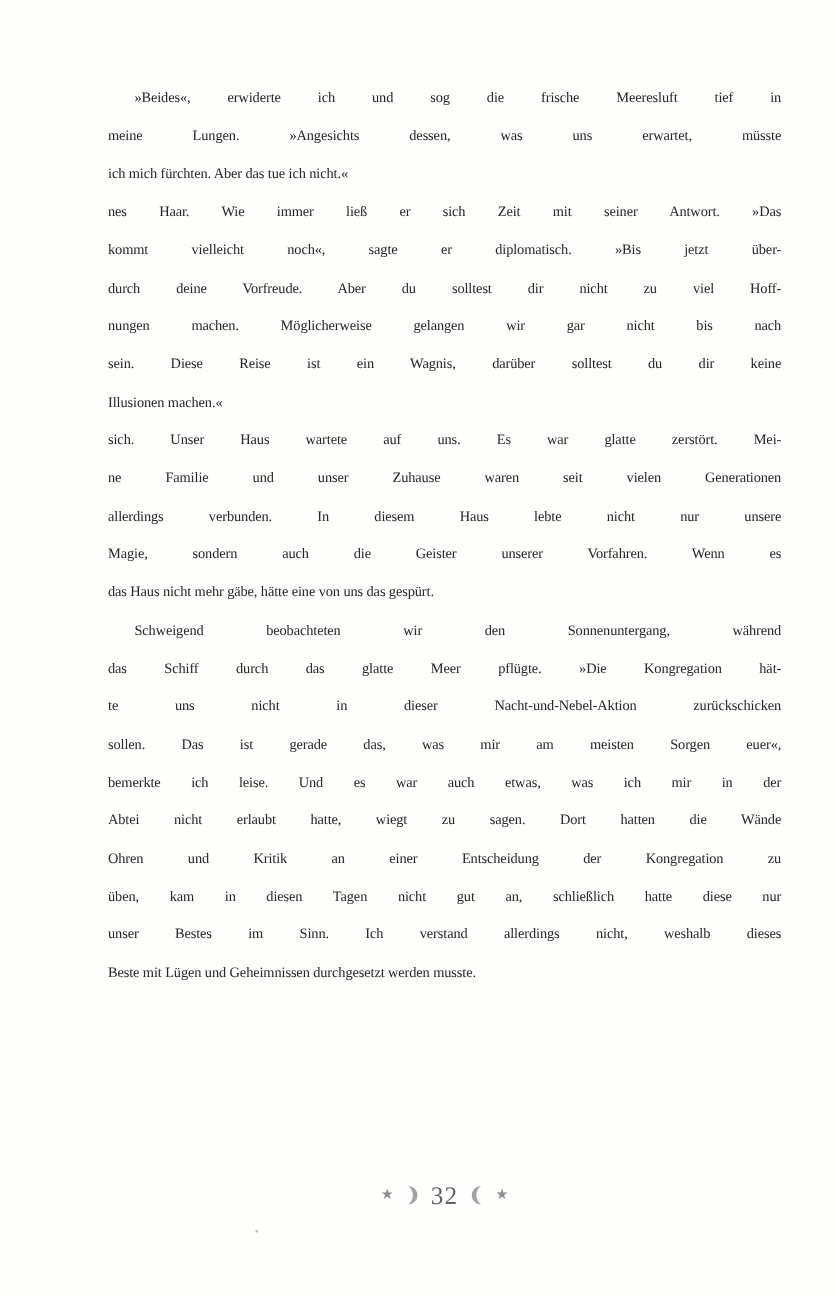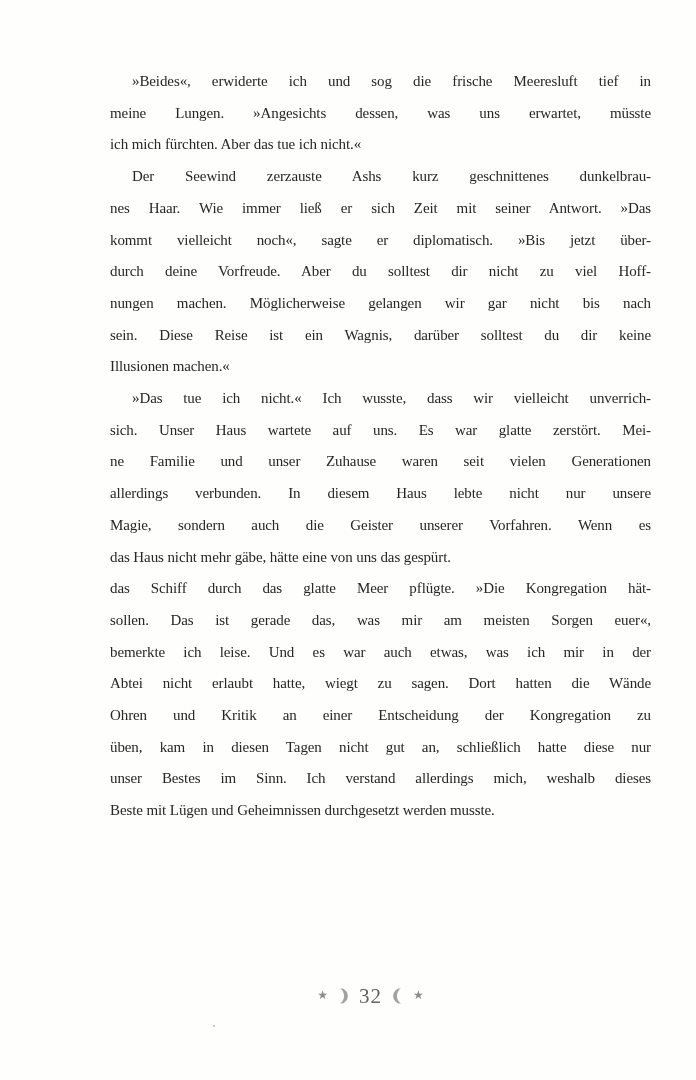--- a/index.html
+++ b/index.html
@@ -16,27 +16,26 @@
     color: #262626;
     overflow: hidden;
   }
   .text-block {
     position: absolute;
     left: 90px;
     top: 66px;
     width: 561px;
   }
   .line {
-    font-size: 15px;
+    font-size: 12px;
     line-height: 31.7px;
     letter-spacing: -0.1px;
     text-align: justify;
     text-align-last: justify;
     white-space: nowrap;
-    margin-left: 20px;
   }
   .line.last {
     text-align-last: left;
   }
   .line.indent {
     text-indent: 22px;
   }
   .footer {
     position: absolute;
     left: 90px;
@@ -85,40 +84,40 @@
 </style>
 </head>
 <body>
 
 <div class="page">
 
   <div class="text-block">
       <div class="line indent">»Beides«, erwiderte ich und sog die frische Meeresluft tief in</div>
       <div class="line">meine Lungen. »Angesichts dessen, was uns erwartet, müsste</div>
       <div class="line last">ich mich fürchten. Aber das tue ich nicht.«</div>
-      <div class="line indent">Der Seewind zerzauste Ashs kurz geschnittenes dunkelbrau-</div>
       <div class="line">nes Haar. Wie immer ließ er sich Zeit mit seiner Antwort. »Das</div>
       <div class="line">kommt vielleicht noch«, sagte er diplomatisch. »Bis jetzt über-</div>
       <div class="line">durch deine Vorfreude. Aber du solltest dir nicht zu viel Hoff-</div>
       <div class="line">nungen machen. Möglicherweise gelangen wir gar nicht bis nach</div>
       <div class="line">sein. Diese Reise ist ein Wagnis, darüber solltest du dir keine</div>
       <div class="line last">Illusionen machen.«</div>
-      <div class="line indent">»Das tue ich nicht.« Ich wusste, dass wir vielleicht unverrich-</div>
       <div class="line">sich. Unser Haus wartete auf uns. Es war glatte zerstört. Mei-</div>
       <div class="line">ne Familie und unser Zuhause waren seit vielen Generationen</div>
       <div class="line">allerdings verbunden. In diesem Haus lebte nicht nur unsere</div>
       <div class="line">Magie, sondern auch die Geister unserer Vorfahren. Wenn es</div>
       <div class="line last">das Haus nicht mehr gäbe, hätte eine von uns das gespürt.</div>
+      <div class="line indent">Schweigend beobachteten wir den Sonnenuntergang, während</div>
       <div class="line">das Schiff durch das glatte Meer pflügte. »Die Kongregation hät-</div>
+      <div class="line">te uns nicht in dieser Nacht-und-Nebel-Aktion zurückschicken</div>
       <div class="line">sollen. Das ist gerade das, was mir am meisten Sorgen euer«,</div>
       <div class="line">bemerkte ich leise. Und es war auch etwas, was ich mir in der</div>
       <div class="line">Abtei nicht erlaubt hatte, wiegt zu sagen. Dort hatten die Wände</div>
       <div class="line">Ohren und Kritik an einer Entscheidung der Kongregation zu</div>
       <div class="line">üben, kam in diesen Tagen nicht gut an, schließlich hatte diese nur</div>
-      <div class="line">unser Bestes im Sinn. Ich verstand allerdings mich, weshalb dieses</div>
+      <div class="line">unser Bestes im Sinn. Ich verstand allerdings nicht, weshalb dieses</div>
       <div class="line last">Beste mit Lügen und Geheimnissen durchgesetzt werden musste.</div>
     </div>
 
   <div class="footer">
     <span class="star">★</span>
     <svg class="moon flipped" width="17" height="20" viewBox="0 0 22 22" aria-hidden="true">
       <path d="M14 1 A 10 10 0 1 0 14 21 A 12.5 12.5 0 0 1 14 1 Z"></path>
     </svg>
     <span class="pagenum">32</span>
     <svg class="moon" width="17" height="20" viewBox="0 0 22 22" aria-hidden="true">

